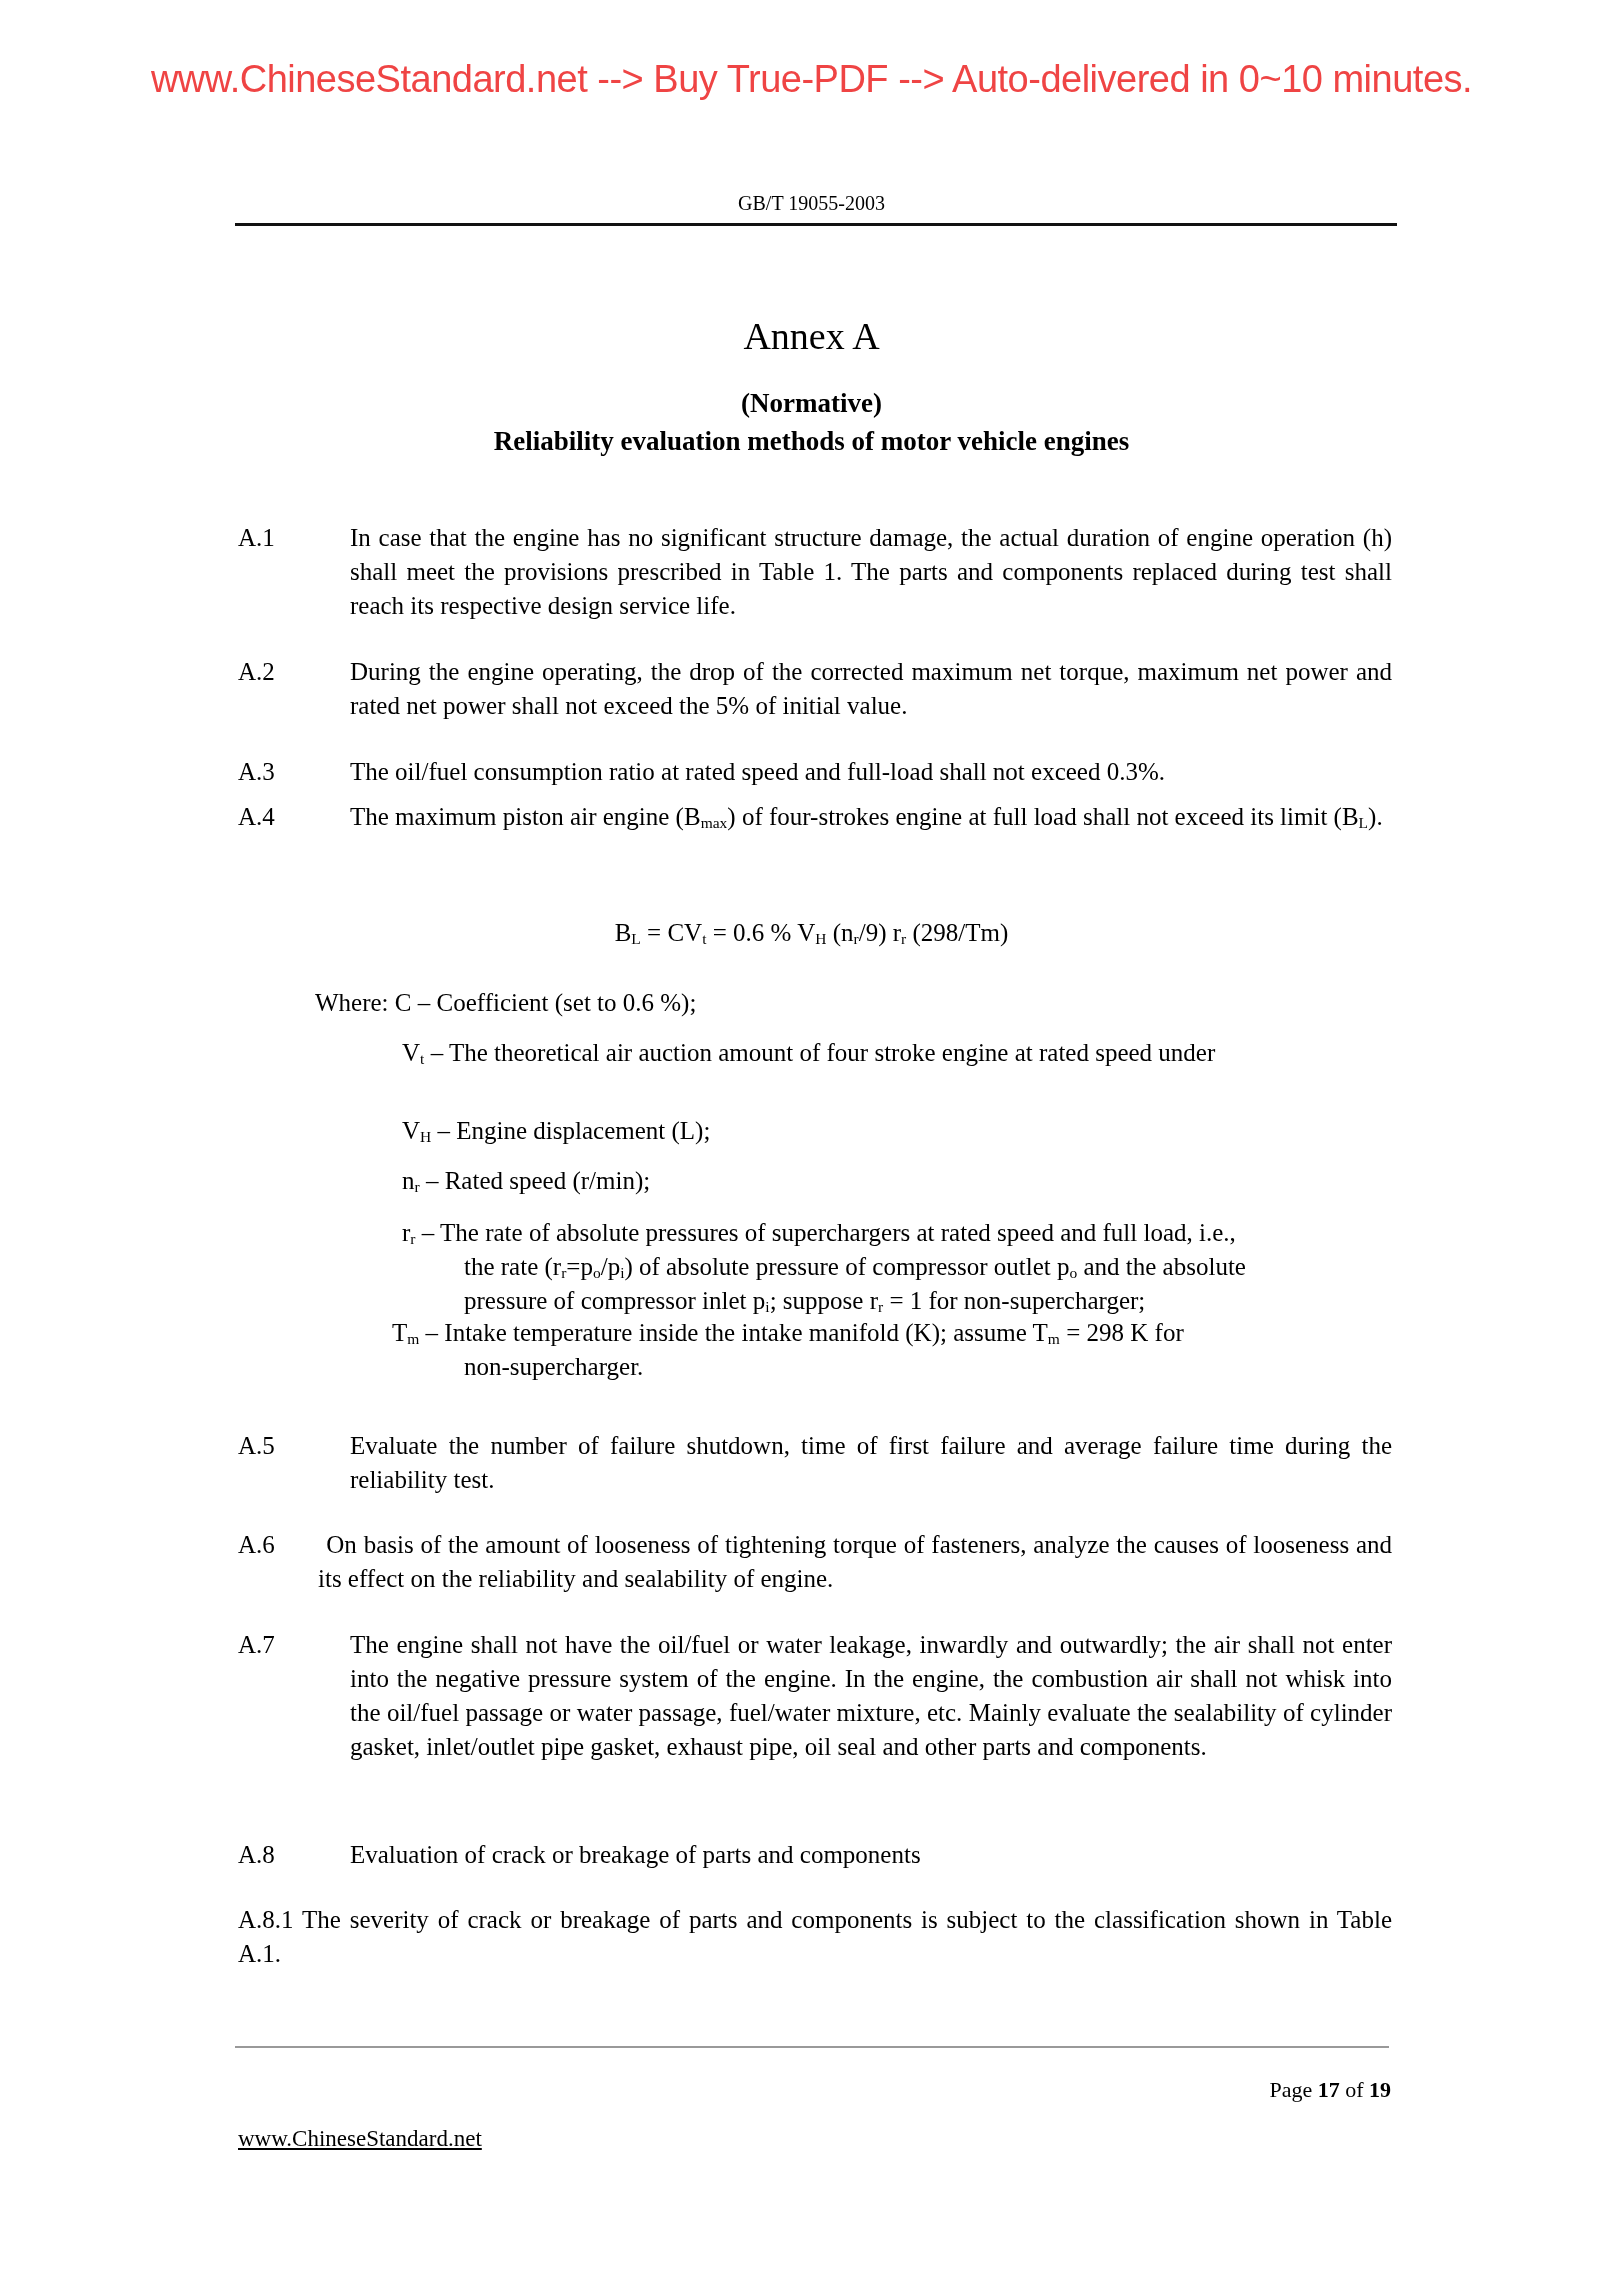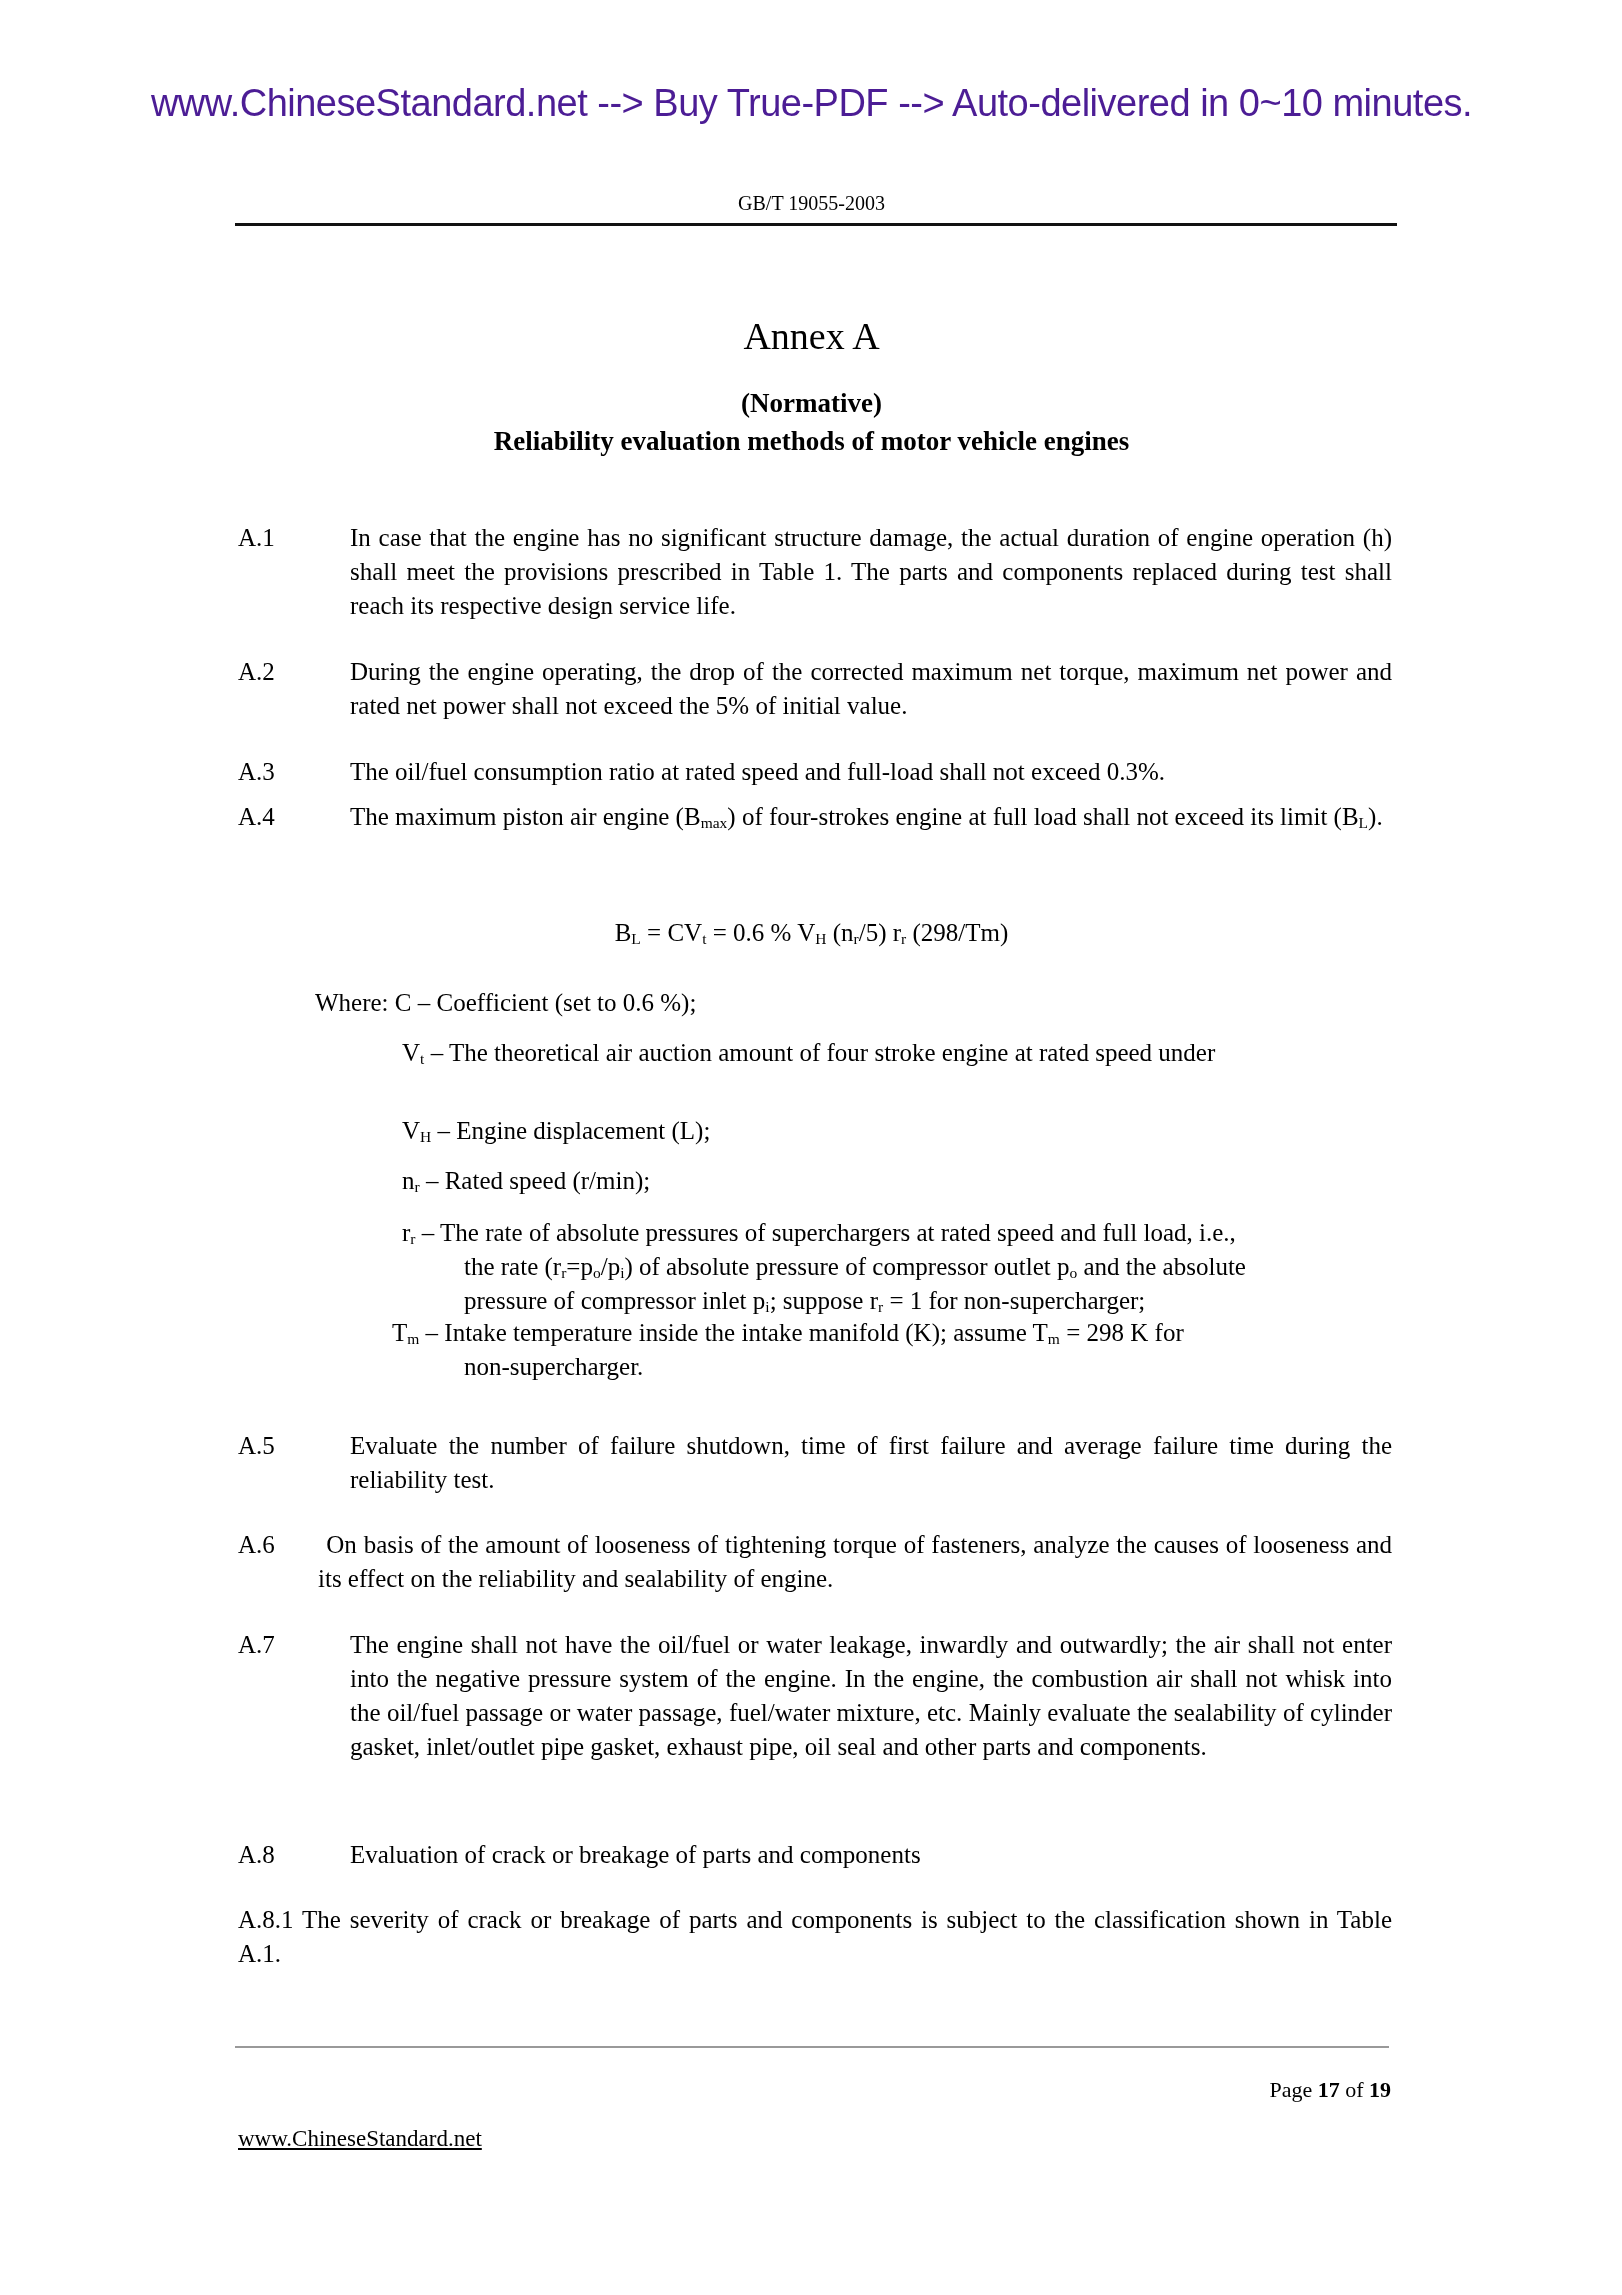--- a/index.html
+++ b/index.html
@@ -1,21 +1,21 @@
 <!DOCTYPE html>
 <html style="font-size:13.3px"><head>
 <meta charset="utf-8">
 <style>
   html, body { margin: 0; padding: 0; background: #ffffff; }
   body { width: 1623px; height: 2295px; position: relative; overflow: hidden;
          font-family: "Liberation Serif", "DejaVu Serif", serif; color: #000; }
   .abs { position: absolute; }
   .banner { left: 0; width: 1623px; top: 60px; text-align: center;
             font-family: "Liberation Sans", "DejaVu Sans", sans-serif;
-            font-size: 38px; color: #4c1d95; letter-spacing: -0.5px; line-height: 1; margin-top: 24px; }
+            font-size: 38px; color: #ef4444; letter-spacing: -0.5px; line-height: 1; }
   .doc-code { left: 0; width: 1623px; top: 193px; text-align: center; font-size: 20px; line-height: 1; }
   .rule-top { left: 235px; width: 1162px; top: 223px; height: 2.5px; background: #111; }
   .annex-title { left: 0; width: 1623px; top: 317px; text-align: center; font-size: 38px; line-height: 1; }
   .annex-sub { left: 0; width: 1623px; top: 390px; text-align: center; font-size: 27px; font-weight: bold; line-height: 1; }
   .annex-name { left: 0; width: 1623px; top: 428px; text-align: center; font-size: 27px; font-weight: bold; line-height: 1; }
 
   .clause { position: absolute; left: 238px; width: 1154px; font-size: 25px; line-height: 34px; }
   .clause .num { position: absolute; left: 0; top: 0; }
   .clause .txt { margin-left: 112px; text-align: justify; text-align-last: left; }
   .clause.hang .txt { margin-left: 80px; text-indent: 8.3px; }
@@ -57,21 +57,21 @@
 <div class="clause" style="top:755px;">
   <span class="num">A.3</span>
   <div class="txt">The oil/fuel consumption ratio at rated speed and full-load shall not exceed 0.3%.</div>
 </div>
 
 <div class="clause" style="top:800px;">
   <span class="num">A.4</span>
   <div class="txt"><span>The maximum piston air engine (B</span><sub>max</sub><span>) of four-strokes engine at full load shall not exceed its limit (B</span><sub>L</sub><span>).</span></div>
 </div>
 
-<div class="free formula"><span>B</span><sub>L</sub><span> = CV</span><sub>t</sub><span> = 0.6 % V</span><sub>H</sub><span> (n</span><sub>r</sub><span>/5) r</span><sub>r</sub><span> (298/Tm)</span></div>
+<div class="free formula"><span>B</span><sub>L</sub><span> = CV</span><sub>t</sub><span> = 0.6 % V</span><sub>H</sub><span> (n</span><sub>r</sub><span>/9) r</span><sub>r</sub><span> (298/Tm)</span></div>
 
 <div class="free" style="left:315px; top:986px;">Where: C – Coefficient (set to 0.6 %);</div>
 
 <div class="def" style="left:402px; top:1036px; width:991px;">
   <span><span>V</span><sub>t</sub><span> – The theoretical air auction amount of four stroke engine at rated speed under</span></span>
 </div>
 
 <div class="def" style="left:402px; top:1114px;">
   <span>V</span><sub>H</sub><span> – Engine displacement (L);</span>
 </div>

